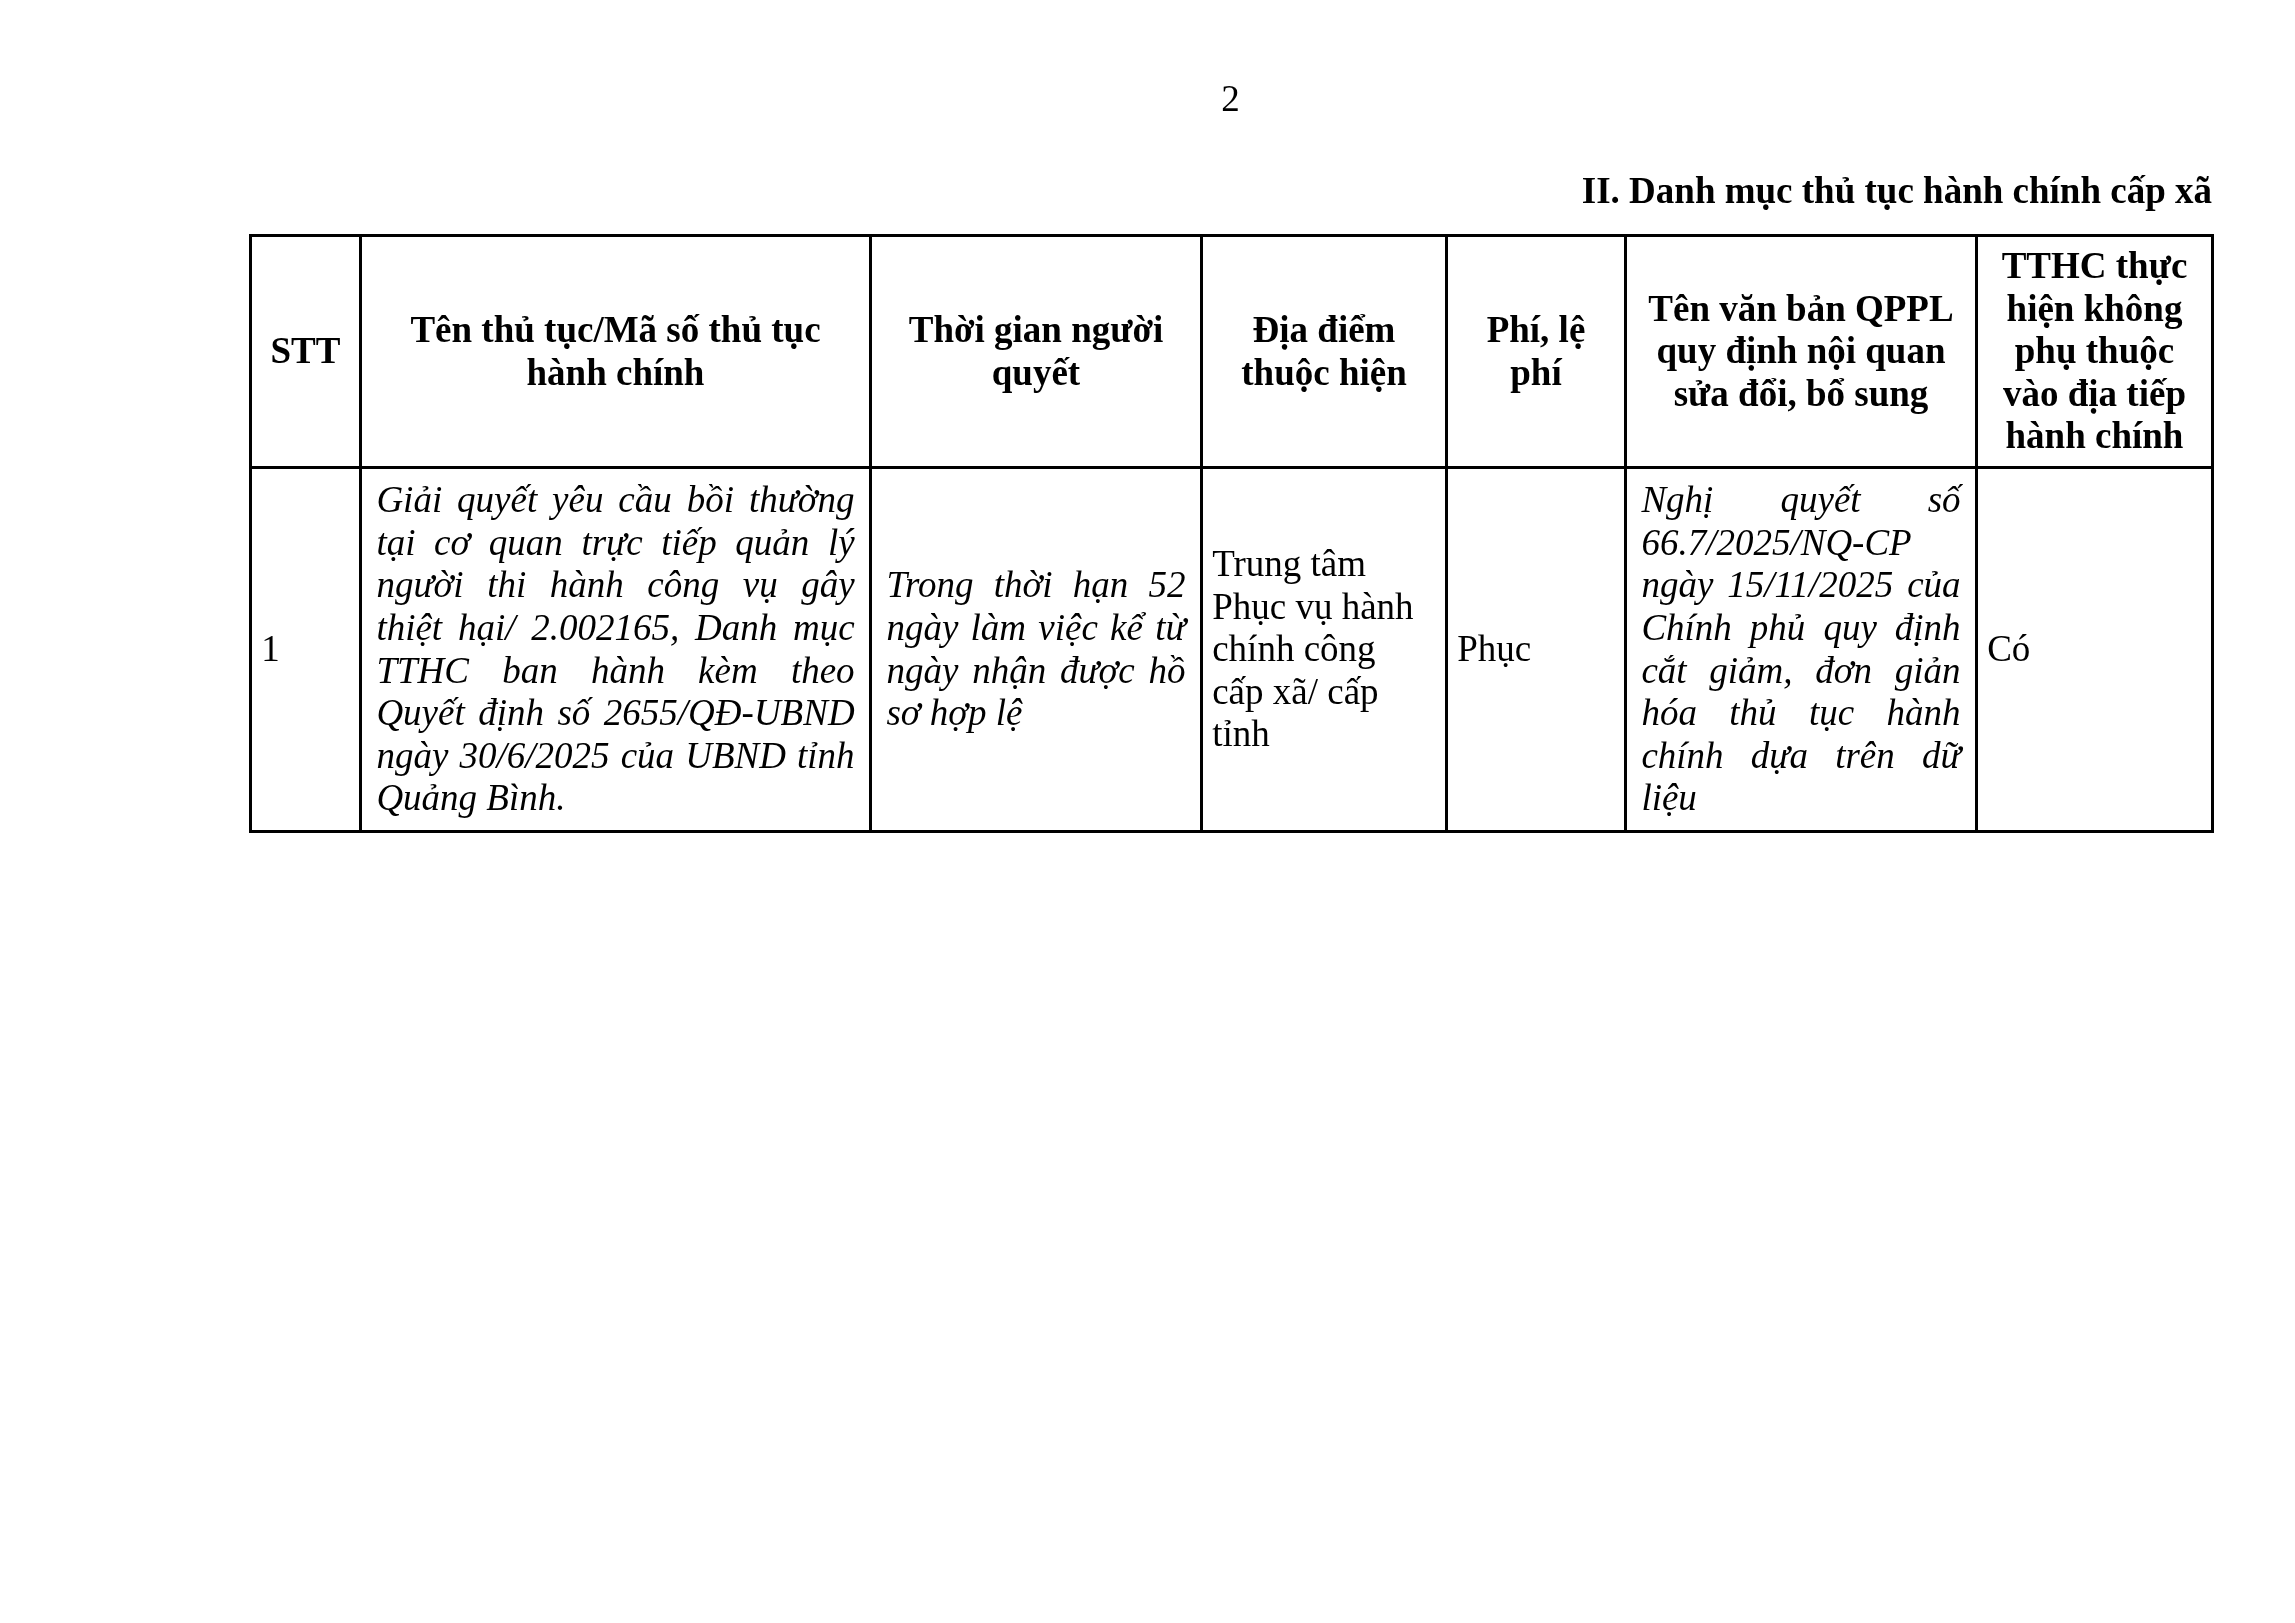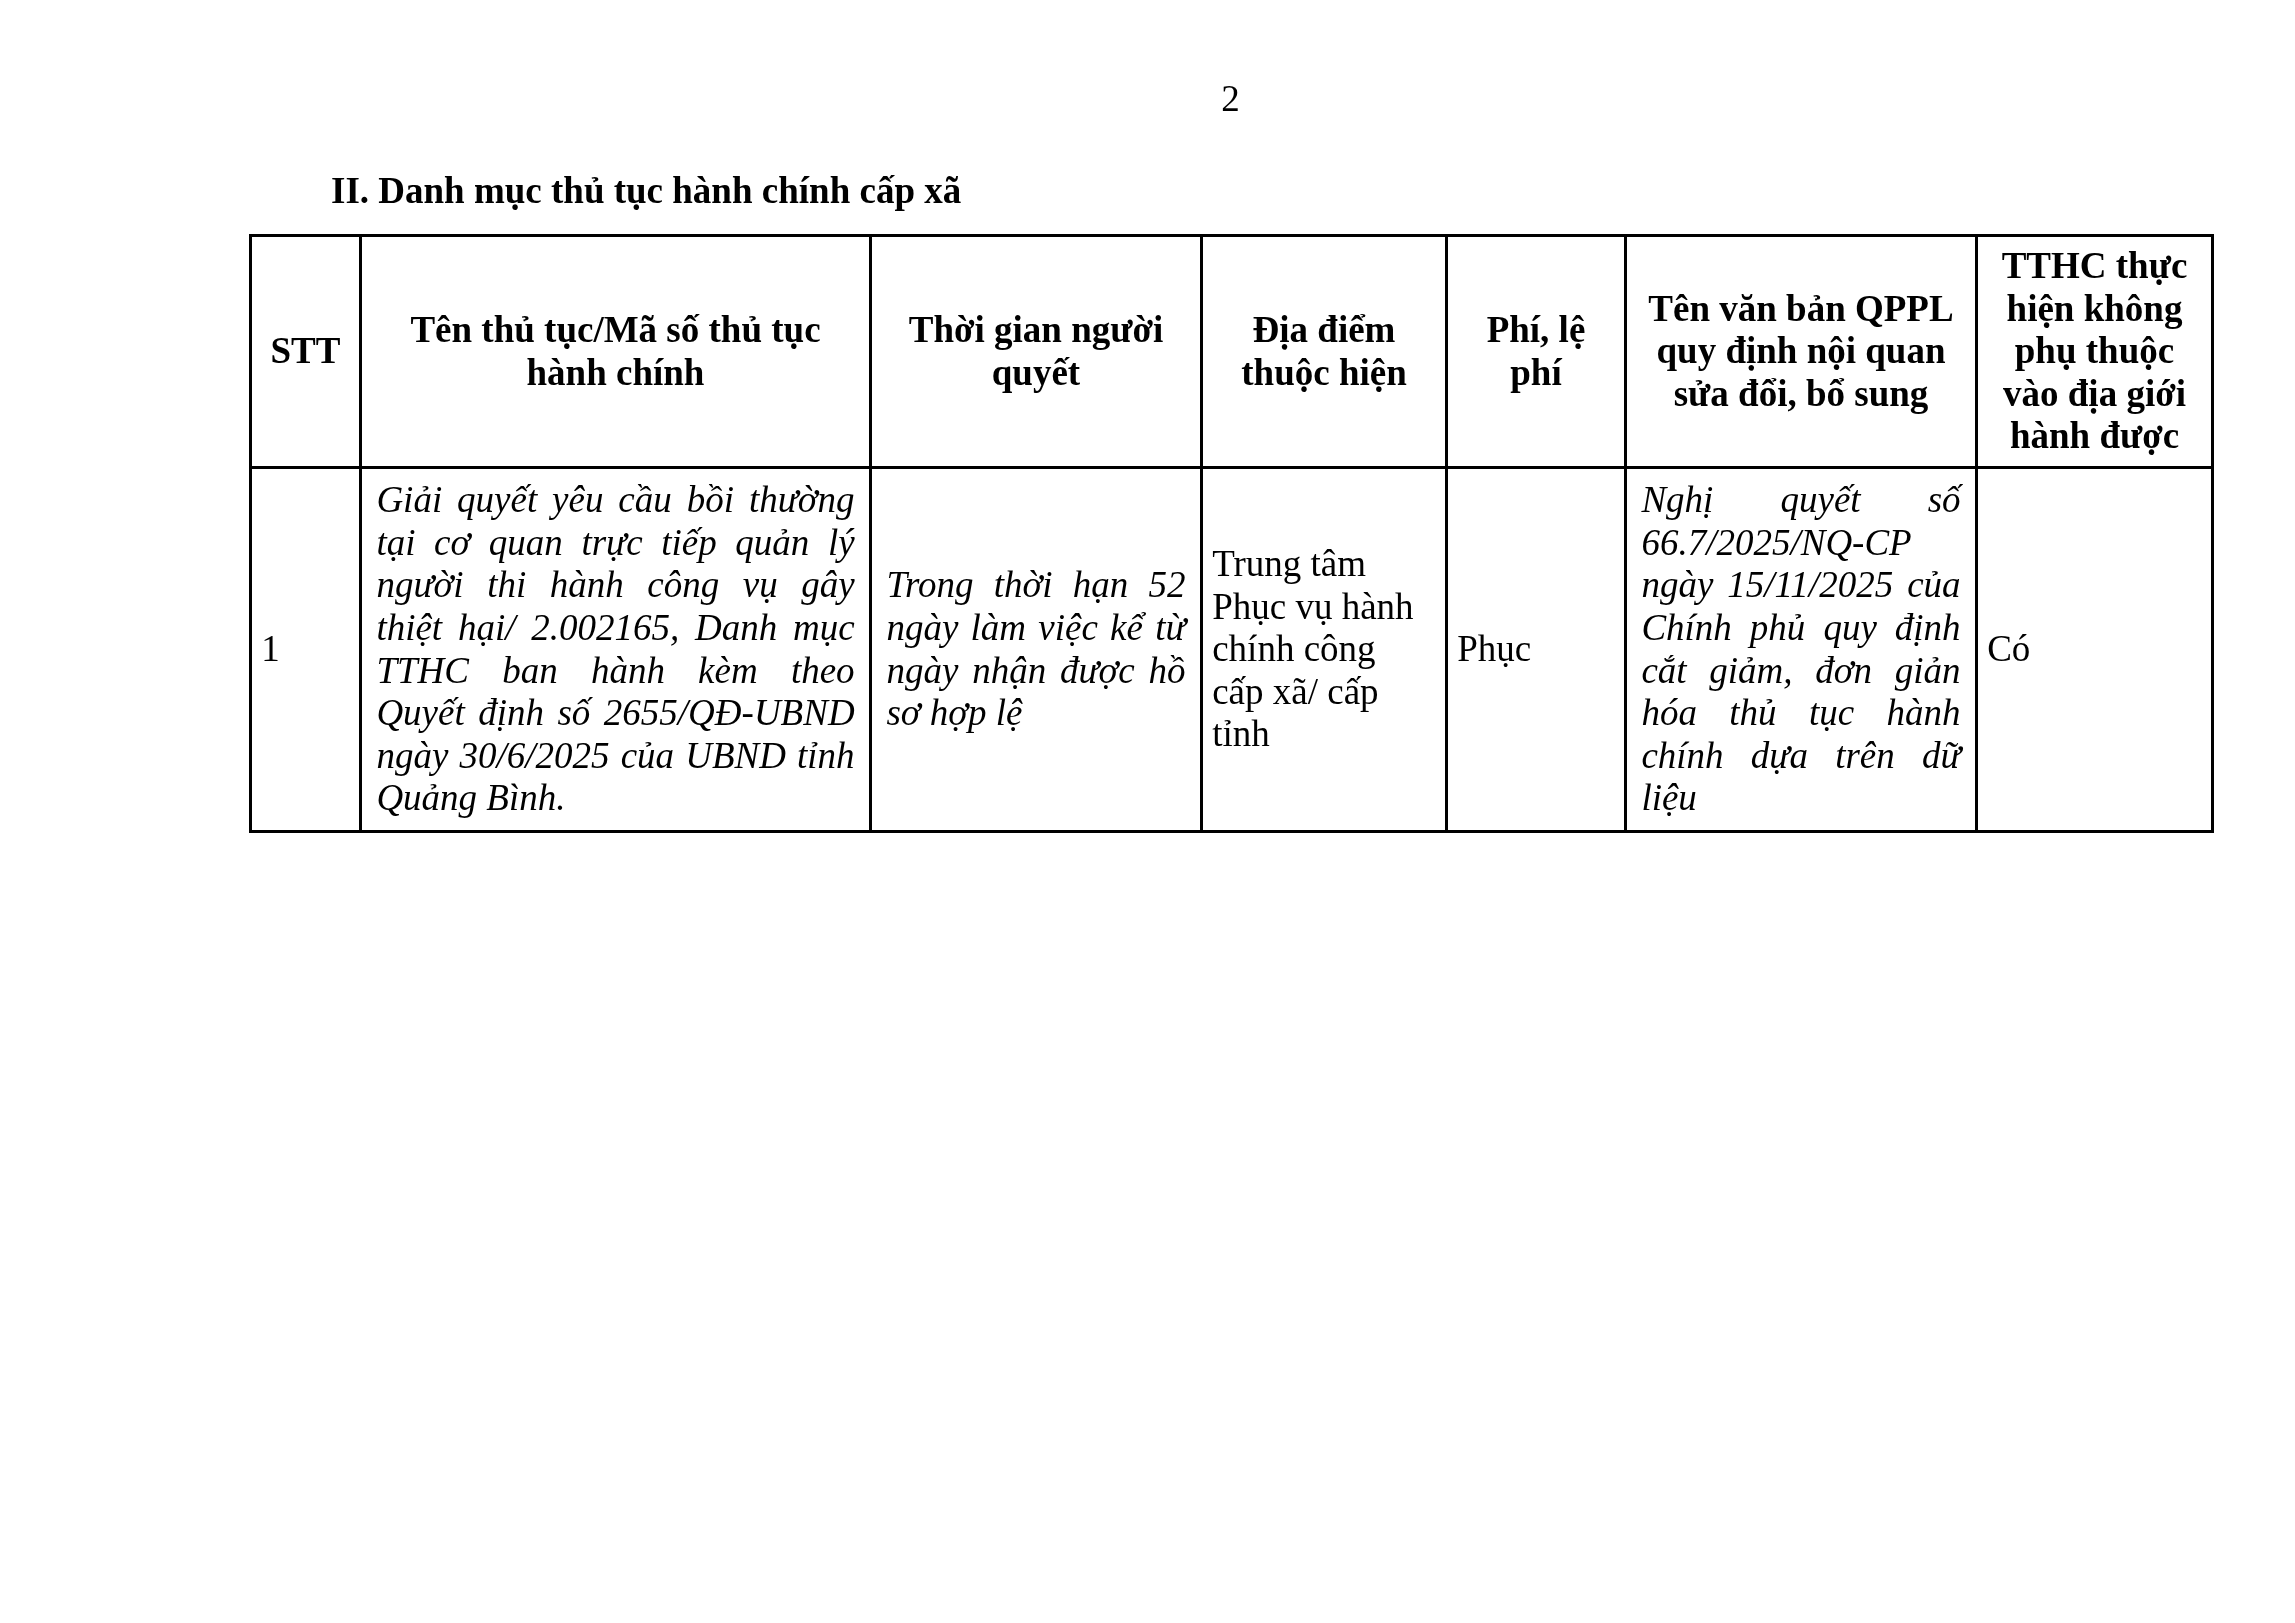--- a/index.html
+++ b/index.html
@@ -23,20 +23,21 @@
     text-align: center;
     font-size: 37px;
     line-height: 43px;
   }
   .section-heading {
     margin: 49px 0 8px 0;
     padding-left: 82px;
     font-size: 37px;
     line-height: 43px;
     font-weight: bold;
+    text-align: right;
   }
   table.tthc-table {
     border-collapse: collapse;
     table-layout: fixed;
     width: 1963px;
     margin-top: 22px;
   }
   table.tthc-table th,
   table.tthc-table td {
     border: 3.3px solid #000000;
@@ -82,21 +83,21 @@
       <col style="width:236px">
     </colgroup>
     <thead>
       <tr>
         <th>STT</th>
         <th>Tên thủ tục/Mã số thủ tục hành chính</th>
         <th>Thời gian người quyết</th>
         <th>Địa điểm thuộc hiện</th>
         <th>Phí, lệ phí</th>
         <th>Tên văn bản QPPL quy định nội quan sửa đổi, bổ sung</th>
-        <th>TTHC thực hiện không phụ thuộc vào địa giới hành được</th>
+        <th>TTHC thực hiện không phụ thuộc vào địa tiếp hành chính</th>
       </tr>
     </thead>
     <tbody>
       <tr>
         <td class="c-center">1</td>
         <td class="c-justify">Giải quyết yêu cầu bồi thường tại cơ quan trực tiếp quản lý người thi hành công vụ gây thiệt hại/ 2.002165, Danh mục TTHC ban hành kèm theo Quyết định số 2655/QĐ-UBND ngày 30/6/2025 của UBND tỉnh Quảng Bình.</td>
         <td class="c-justify">Trong thời hạn 52 ngày làm việc kể từ ngày nhận được hồ sơ hợp lệ</td>
         <td class="c-center">Trung tâm Phục vụ hành chính công cấp xã/ cấp tỉnh</td>
         <td class="c-center">Phục</td>
         <td class="c-justify">Nghị quyết số 66.7/2025/NQ-CP ngày 15/11/2025 của Chính phủ quy định cắt giảm, đơn giản hóa thủ tục hành chính dựa trên dữ liệu</td>

